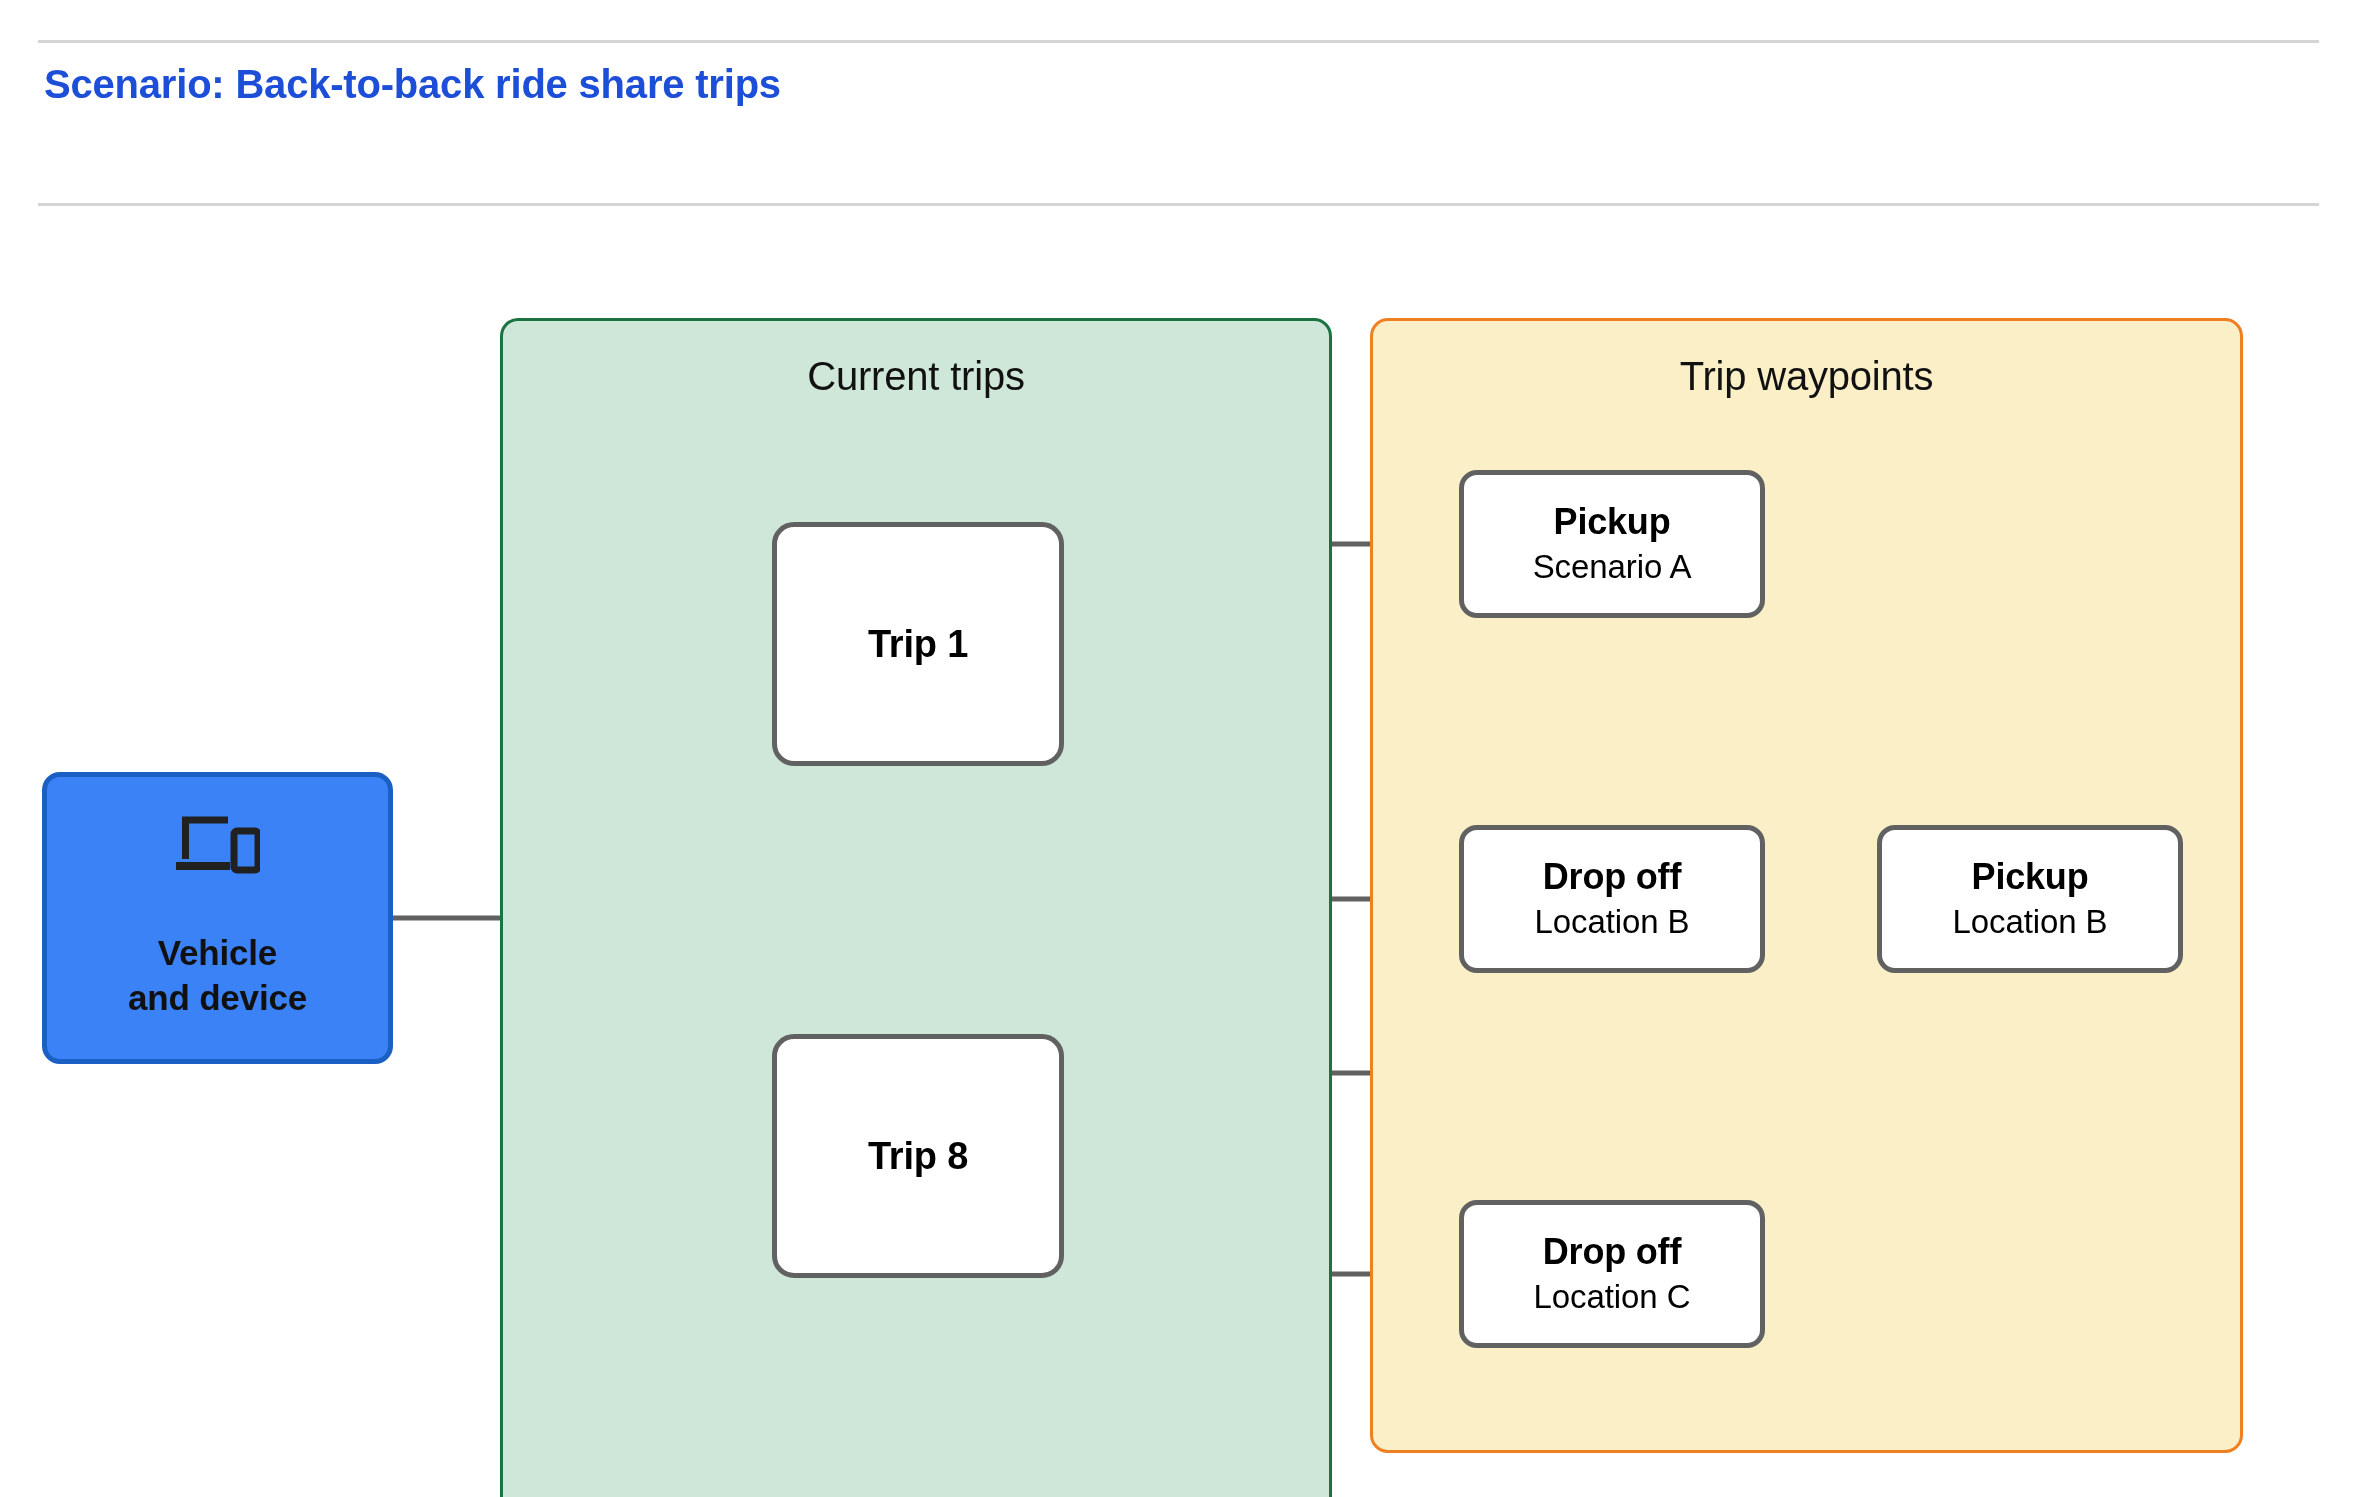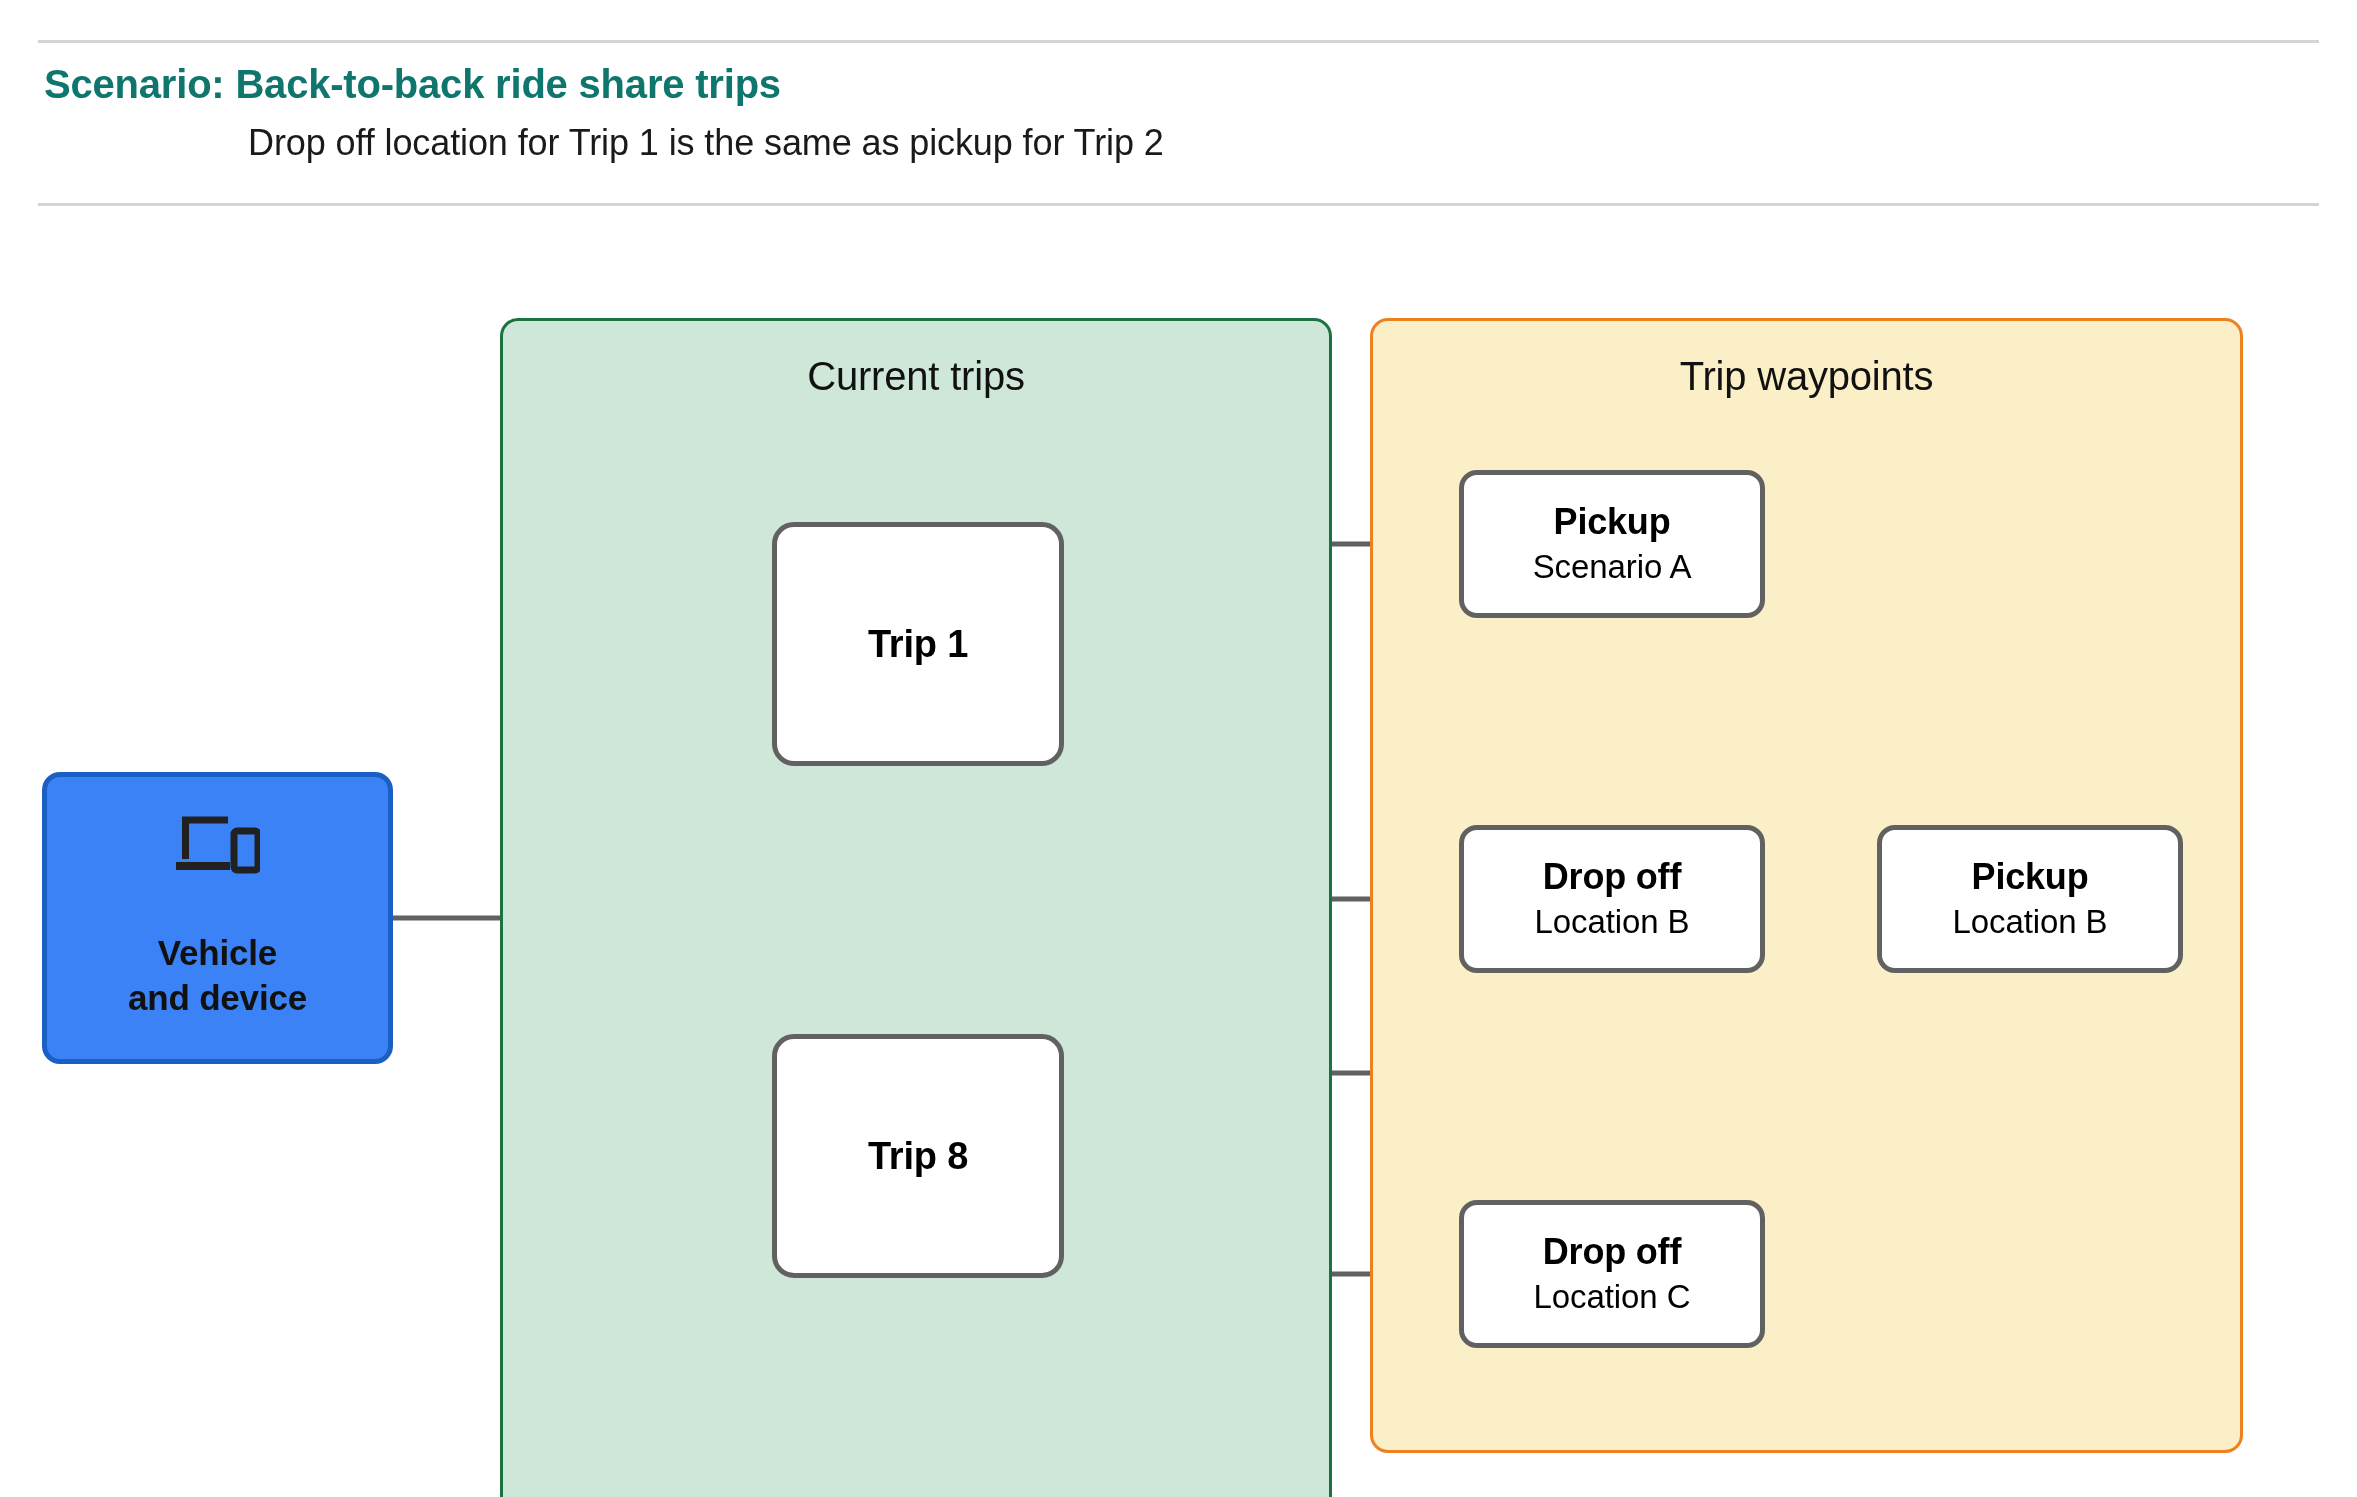--- a/index.html
+++ b/index.html
@@ -29,21 +29,21 @@
   }
   #rule-top { top: 40px; }
   #rule-bottom { top: 203px; }
 
   #scenario-title {
     position: absolute;
     left: 44px;
     top: 62px;
     font-size: 40px;
     font-weight: 700;
-    color: #0f766e;
+    color: #1d4ed8;
     letter-spacing: -0.2px;
     white-space: nowrap;
   }
   #scenario-subtitle {
     position: absolute;
     left: 248px;
     top: 122px;
     font-size: 36px;
     font-weight: 400;
     color: #1a1a1a;
@@ -175,21 +175,20 @@
 </style>
 </head>
 <body>
 
 <div id="page">
 
   <div class="rule" id="rule-top"></div>
 
   <div id="scenario-title">Scenario: Back-to-back ride share trips</div>
 
-  <div id="scenario-subtitle">Drop off  location for Trip 1 is the same as pickup for Trip 2</div>
 
   <div class="rule" id="rule-bottom"></div>
 
   <svg id="connectors" viewBox="0 0 2357 1497" width="2357" height="1497" aria-hidden="true">
     <g fill="none" stroke="#616161" stroke-width="5" stroke-linecap="butt" stroke-linejoin="miter">
 
       <path d="M 393 918 L 567 918"></path>
       <path d="M 567 918 L 567 646 L 772 646"></path>
       <path d="M 567 918 L 567 1157 L 772 1157"></path>
 

